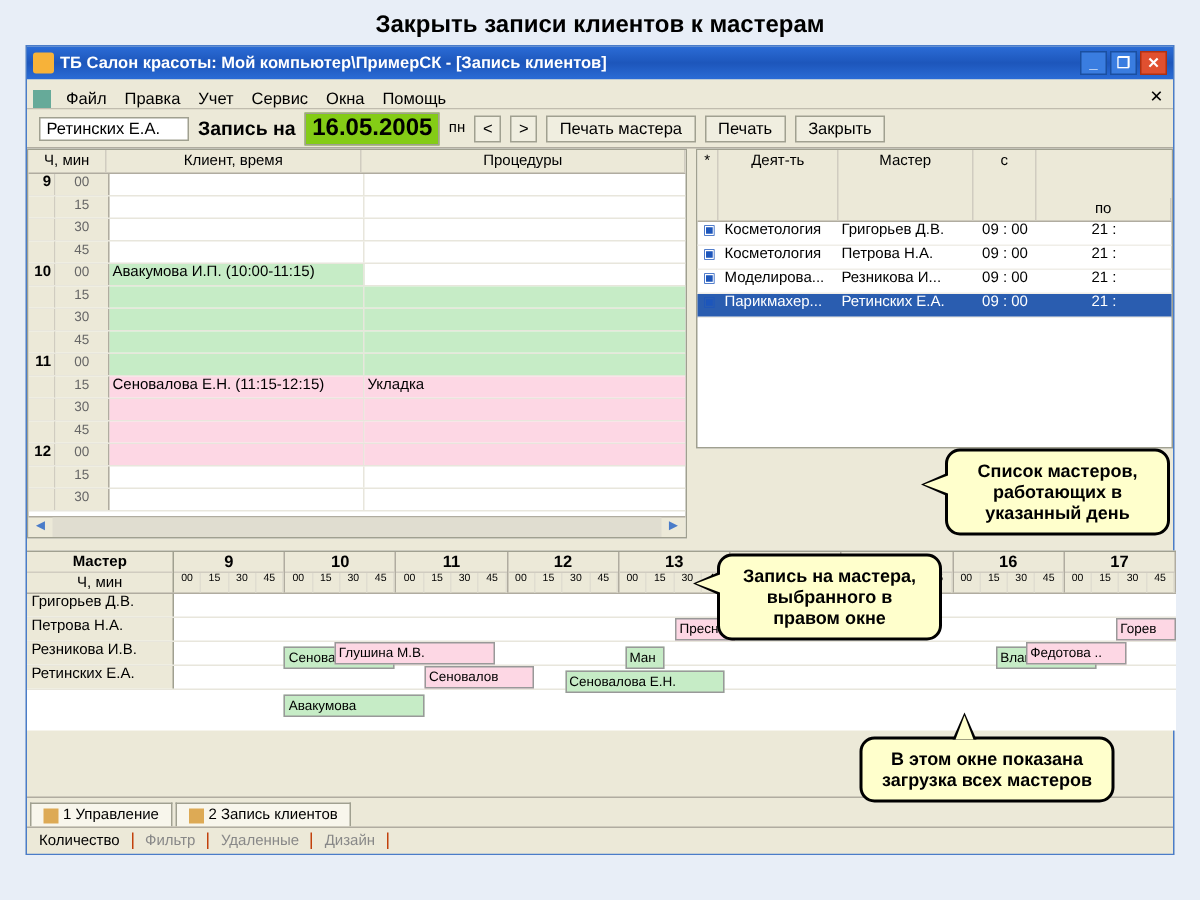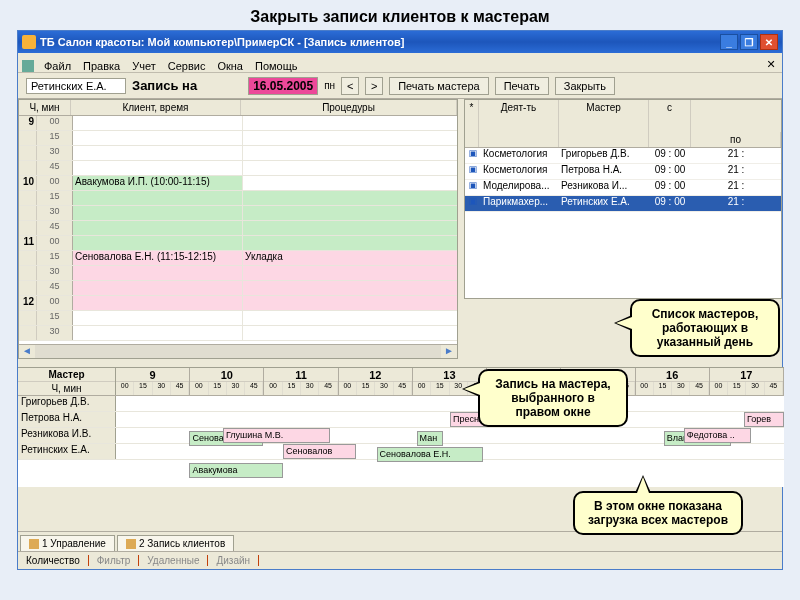--- a/index.html
+++ b/index.html
@@ -11,21 +11,21 @@
   .win-btns { margin-left: auto; display: flex; gap: 2px; }
   .win-btn { width: 18px; height: 16px; background: #3a7de0; border: 1px solid #1a4fa0; color: #fff; font-size: 10px; display: flex; align-items: center; justify-content: center; }
   .win-btn.close { background: #e05030; border-color: #b03010; }
   .menubar { height: 20px; background: #ece9d8; display: flex; align-items: flex-end; padding: 0 4px; gap: 2px; font-size: 11px; border-bottom: 1px solid #c0bcae; }
   .menubar .mi { padding: 2px 6px; }
   .menubar .icon { width: 12px; height: 12px; background: #6a9; display: inline-block; margin-right: 2px; vertical-align: middle; }
   .doc-x { margin-left: auto; width: 14px; height: 14px; font-size: 11px; text-align: center; }
   .toolbar { height: 26px; background: #ece9d8; display: flex; align-items: center; padding: 0 8px; gap: 6px; border-bottom: 1px solid #b0aca0; }
   .personbox { background: #fff; border: 1px solid #a0a090; padding: 1px 4px; min-width: 100px; font-size: 11px; }
   .tb-label { font-weight: bold; font-size: 13px; }
-  .datebox { background: #ec4899; border: 1px solid #a0a090; padding: 1px 4px; font-weight: bold; font-size: 12px; margin-left: 45px; }
+  .datebox { background: #84cc16; border: 1px solid #a0a090; padding: 1px 4px; font-weight: bold; font-size: 16px; }
   .daylbl { font-weight: normal; font-size: 10px; }
   .sqbtn { width: 18px; height: 18px; background: #f0eee0; border: 1px solid #a0a090; text-align: center; font-size: 11px; line-height: 16px; }
   .btn { background: #f0eee0; border: 1px solid #a0a090; padding: 2px 8px; font-size: 11px; }
   .workspace { position: relative; height: 330px; }
   .sched-panel { position: absolute; left: 0; top: 0; width: 440px; height: 260px; background: #fff; border: 1px solid #a0a090; display: flex; flex-direction: column; }
   .sched-head { display: flex; background: #ece9d8; border-bottom: 1px solid #b0aca0; font-size: 10px; }
   .sched-head .c { border-right: 1px solid #d0ccc0; padding: 2px 4px; text-align: center; }
   .sched-head .c.time { width: 52px; }
   .sched-head .c.client { width: 170px; }
   .sched-head .c.proc { flex: 1; }

